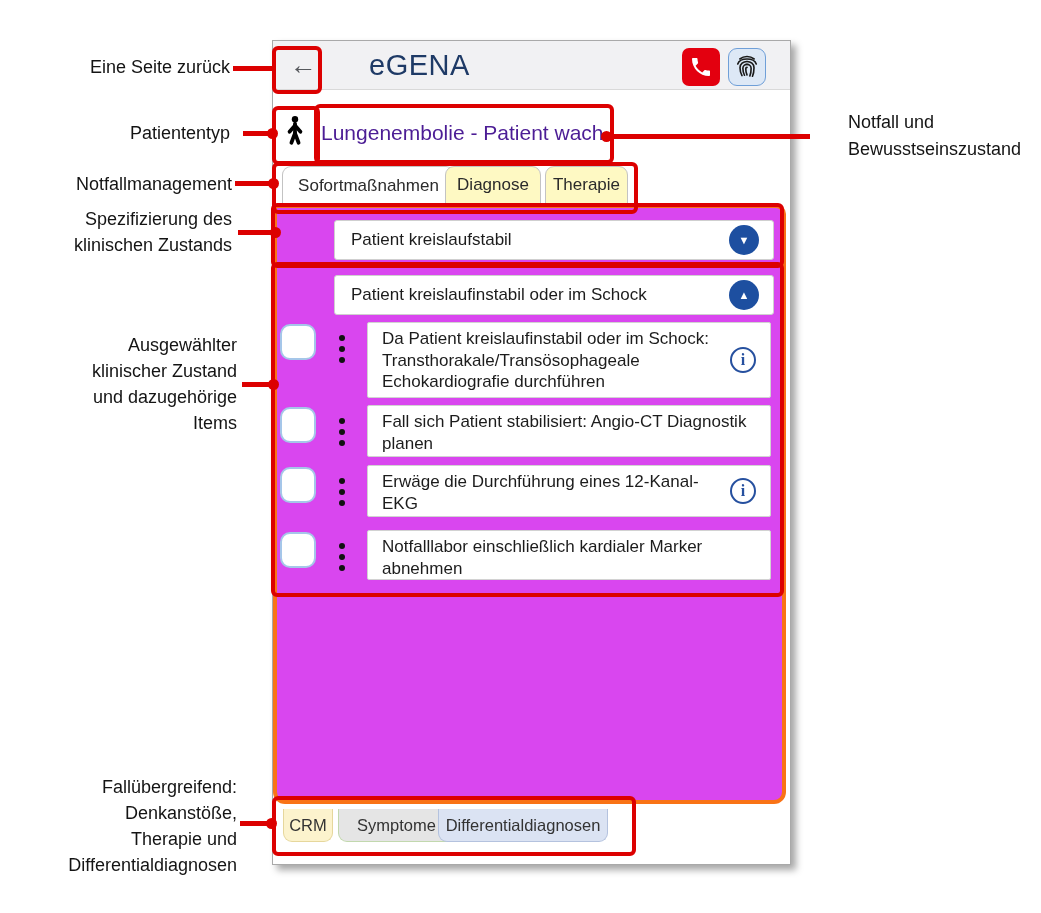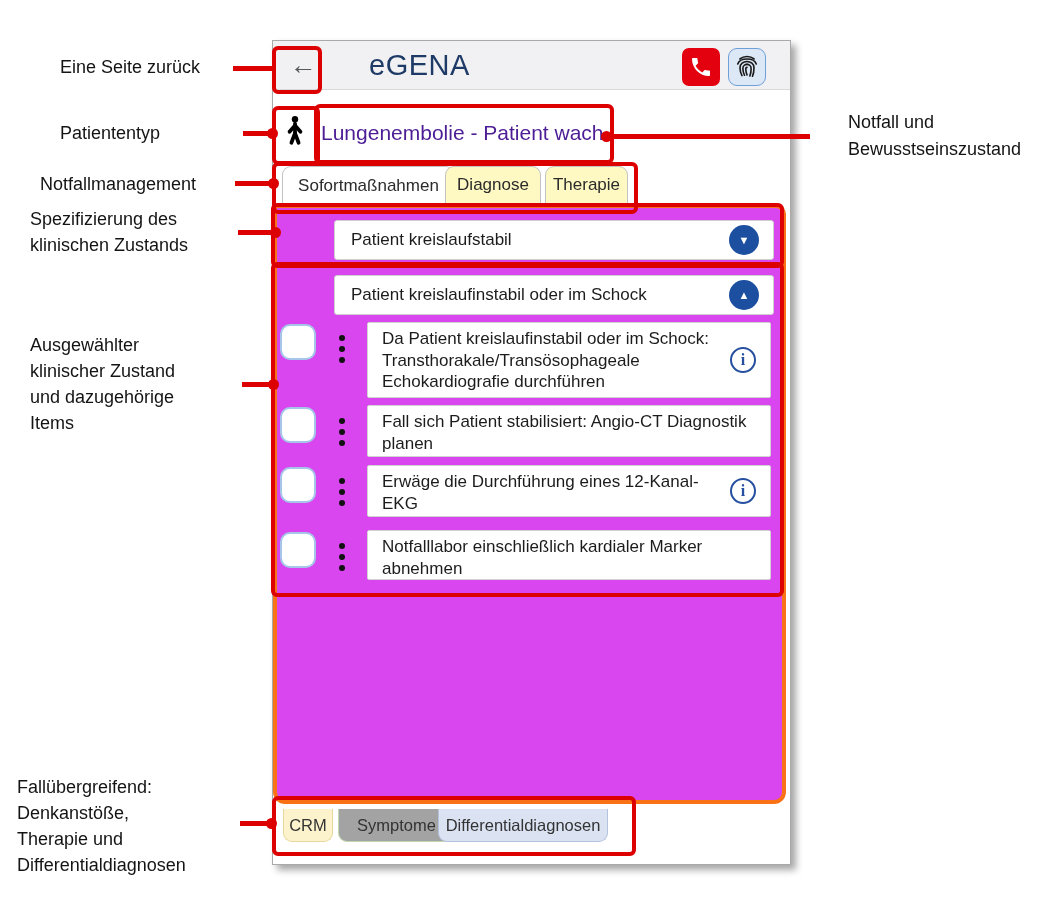--- a/index.html
+++ b/index.html
@@ -2,21 +2,21 @@
 <html><head>
 <meta charset="utf-8">
 <style>
   html,body{margin:0;padding:0;background:#fff;}
   .canvas{position:relative;width:1041px;height:913px;background:#fff;overflow:hidden;
           font-family:"Liberation Sans","DejaVu Sans",sans-serif;}
 
   
   .ann-label{position:absolute;color:#141414;font-size:18px;line-height:26px;
              white-space:pre-line;z-index:5;}
-  .ann-left{text-align:left;}
+  .ann-left{text-align:right;}
   .ann-right{text-align:left;}
   .ann-line{position:absolute;height:5px;background:#dc0000;z-index:9;}
   .ann-dot{position:absolute;width:11px;height:11px;border-radius:50%;background:#dc0000;z-index:11;}
   .red-box{position:absolute;border:4px solid #dc0000;border-radius:6px;
            background:transparent;pointer-events:none;z-index:10;}
 
   
   .app{position:absolute;left:272px;top:40px;width:517px;height:823px;background:#fff;
        border:1px solid #a9a9a9;box-shadow:5px 5px 7px rgba(0,0,0,.35);z-index:1;}
   .app-header{position:absolute;left:0;top:0;right:0;height:48px;background:#f1f1f3;
@@ -174,21 +174,21 @@
             <i></i>
             <i></i>
           </div>
         <div class="item-card" style="top:0;height:50px;">
           <div class="item-text">Notfalllabor einschließlich kardialer Marker abnehmen</div>
         </div>
       </div>
     </div>
 
     <div class="bottom-tab" style="left: 10px; top: 768px; width: 50px; background-color: rgb(252, 243, 205); border-color: rgb(230, 215, 156);">CRM</div>
-    <div class="bottom-tab" style="left: 65px; top: 768px; width: 117px; background-color: #a3a3a3; border-color: rgb(194, 216, 174);">Symptome</div>
+    <div class="bottom-tab" style="left: 65px; top: 768px; width: 117px; background-color: #e5e5e5; border-color: rgb(194, 216, 174);">Symptome</div>
     <div class="bottom-tab" style="left: 165px; top: 768px; width: 170px; background-color: rgb(219, 227, 243); border-color: rgb(180, 194, 222);">Differentialdiagnosen</div>
   </div>
 
   <div class="red-box" style="left:272px;top:46px;width:42px;height:40px;"></div>
   <div class="red-box" style="left:272px;top:106px;width:40px;height:51px;"></div>
   <div class="red-box" style="left:314px;top:104px;width:292px;height:52px;"></div>
   <div class="red-box" style="left:272px;top:162px;width:358px;height:44px;"></div>
   <div class="red-box" style="left:271px;top:203px;width:505px;height:57px;"></div>
   <div class="red-box" style="left:271px;top:262px;width:505px;height:327px;"></div>
   <div class="red-box" style="left:272px;top:796px;width:356px;height:52px;"></div>

